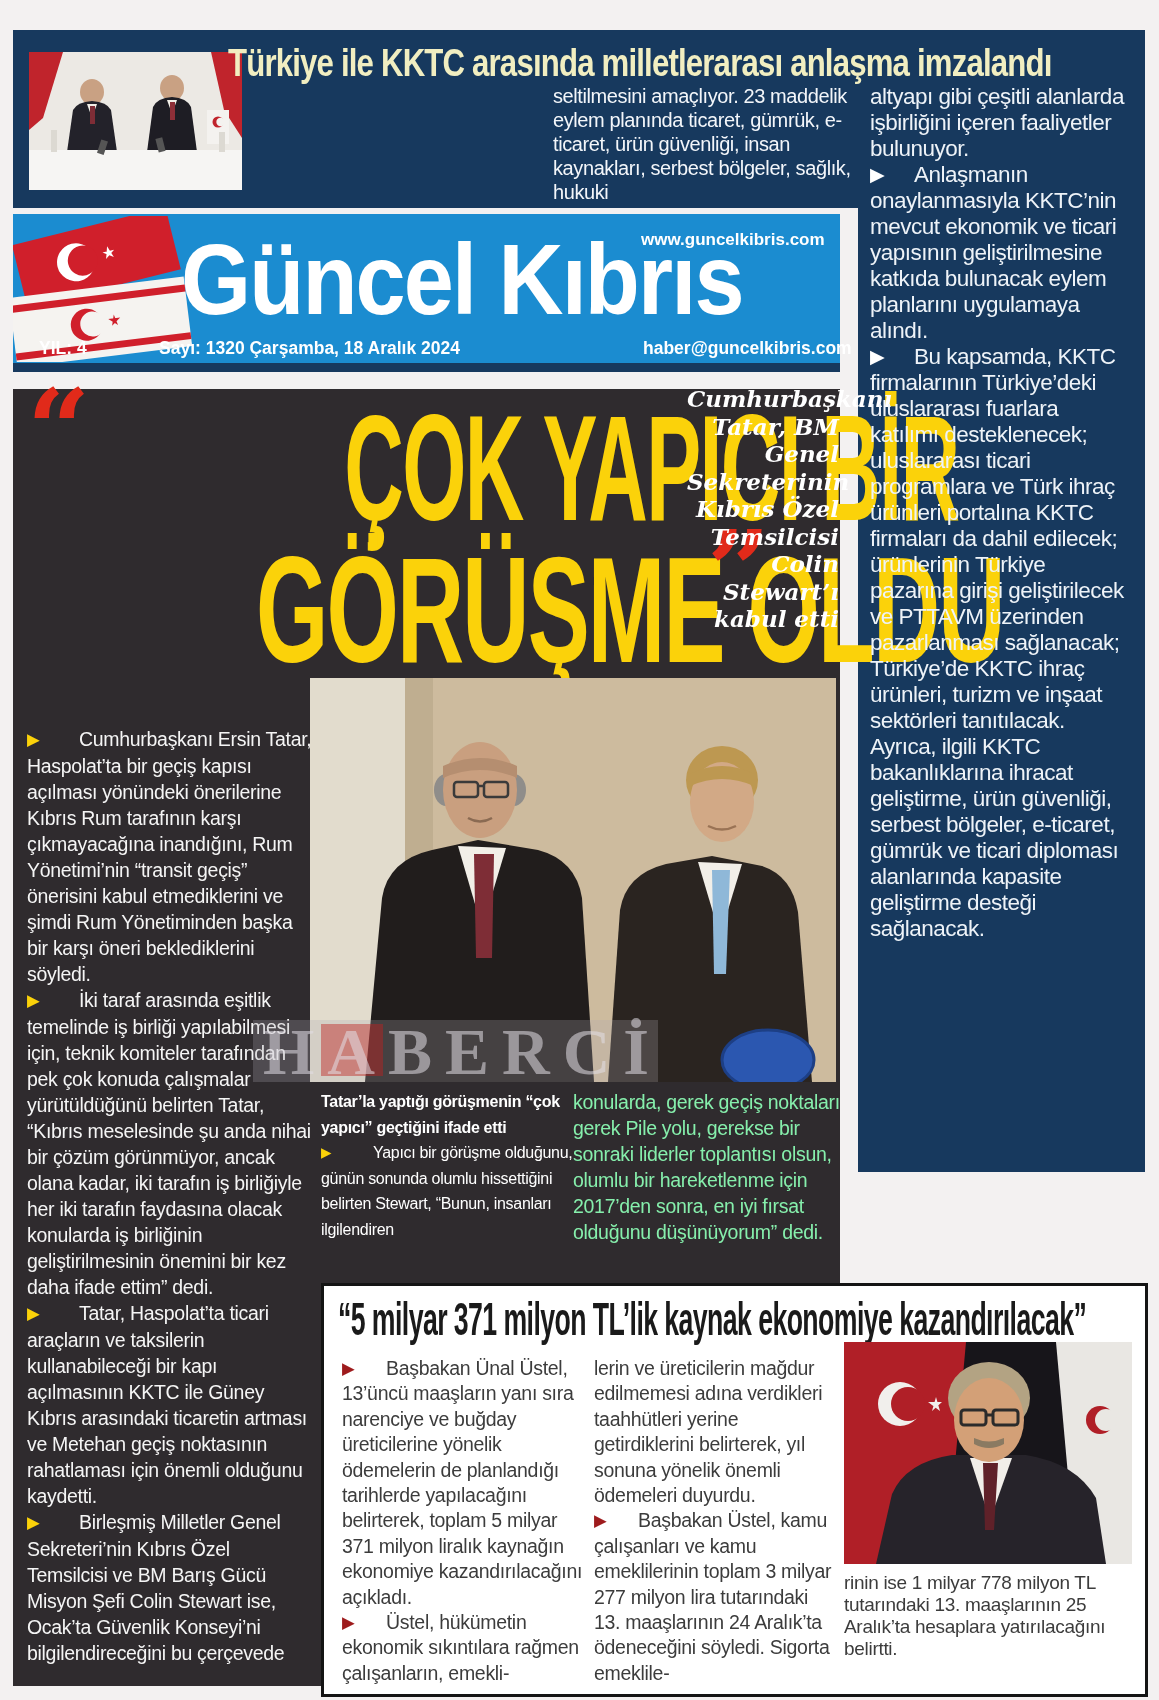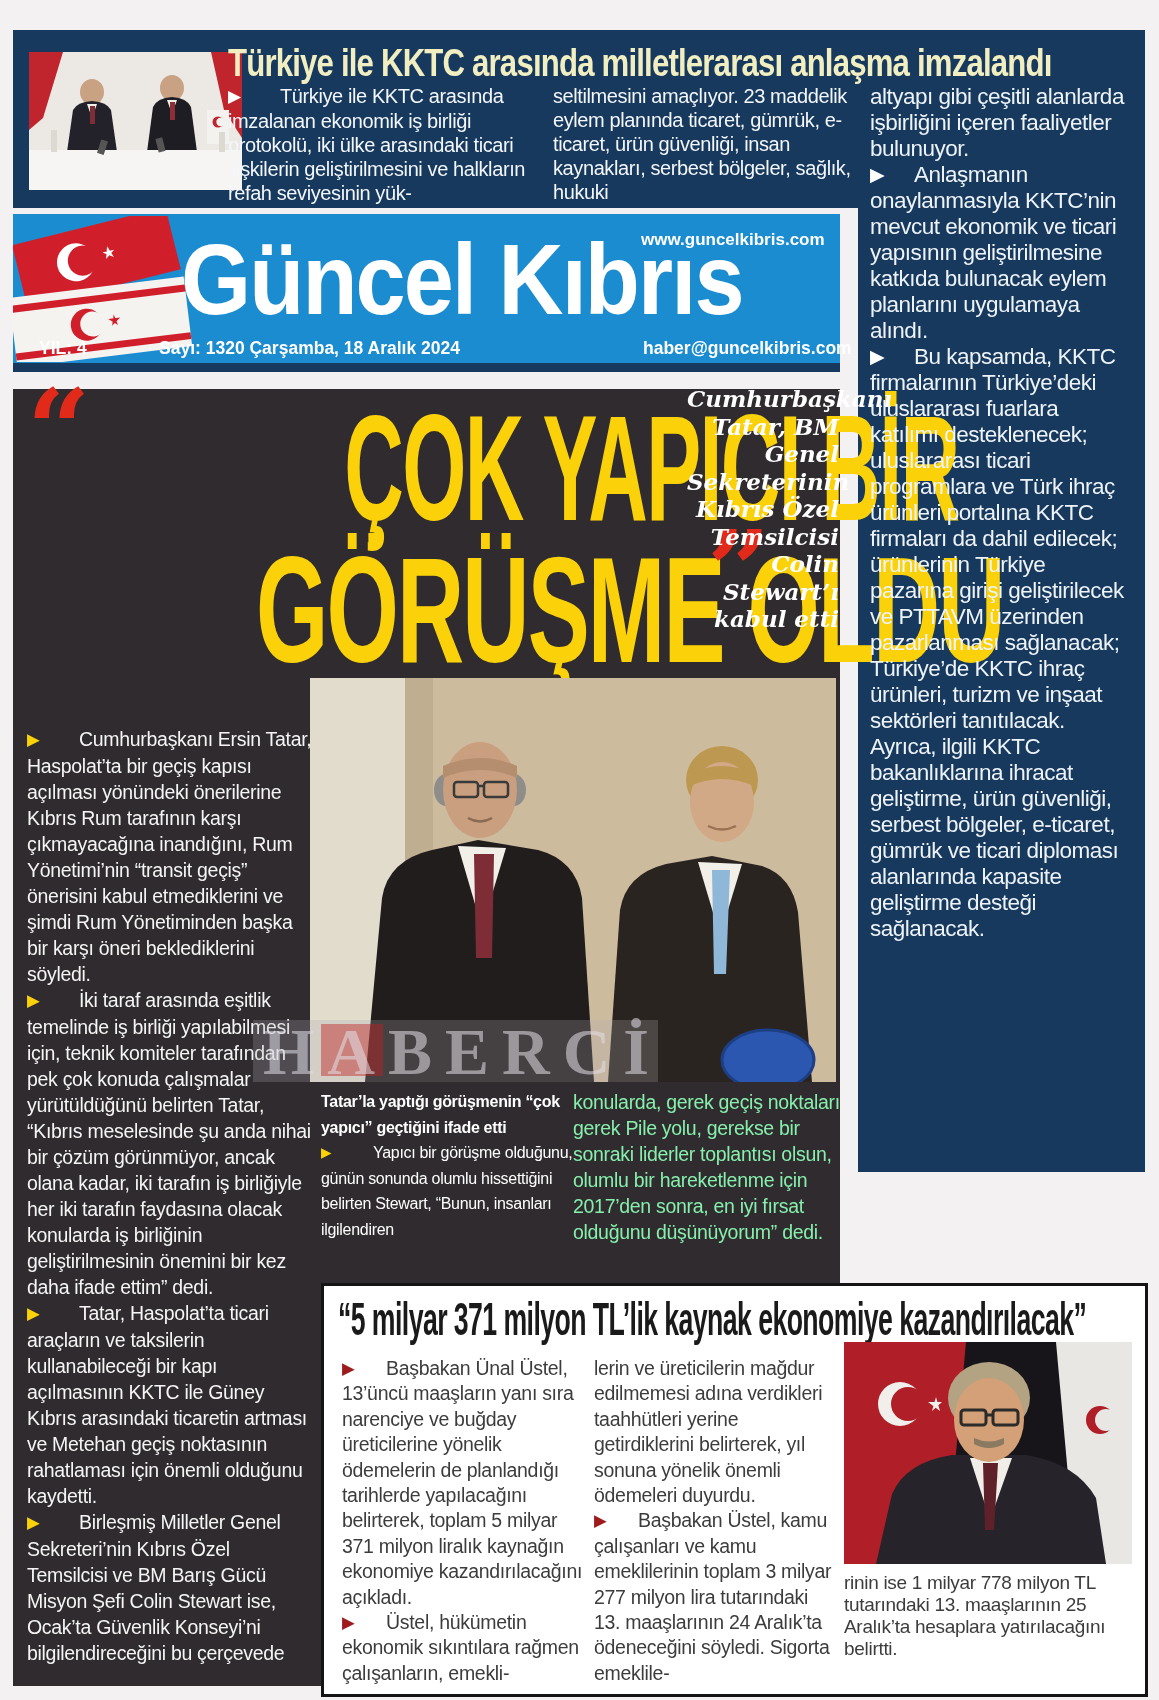--- a/index.html
+++ b/index.html
@@ -83,23 +83,20 @@
       <rect x="141" y="50" width="5" height="18" fill="#8e2f38"></rect>
       <rect x="0" y="98" width="213" height="40" fill="#f6f5f3"></rect>
       <rect x="70" y="88" width="7" height="14" fill="#555" transform="rotate(18 73 95)"></rect>
       <rect x="128" y="86" width="7" height="14" fill="#555" transform="rotate(-14 131 93)"></rect>
       <rect x="22" y="78" width="6" height="22" fill="#dcd9d2"></rect>
       <rect x="190" y="80" width="6" height="20" fill="#dcd9d2"></rect>
     </svg>
     <div class="abs b-headline">
       <span class="cx" style="transform:scaleX(.82);">Türkiye ile KKTC arasında milletlerarası anlaşma imzalandı</span>
     </div>
-    <div class="abs b-col b-col1">
-      <p><span class="bullet" style="color:#fff;">▶</span><span>Türkiye ile KKTC arasında imzalanan ekonomik iş birliği protokolü, iki ülke arasındaki ticari ilişkilerin geliştirilmesini ve halkların refah seviyesinin yük-</span></p>
-    </div>
     <div class="abs b-col b-col2">
       <p>seltilmesini amaçlıyor. 23 maddelik eylem planında ticaret, gümrük, e-ticaret, ürün güvenliği, insan kaynakları, serbest bölgeler, sağlık, hukuki</p>
     </div>
   </section>
 
   <div class="abs rightcol">
     <p>altyapı gibi çeşitli alanlarda işbirliğini içeren faaliyetler bulunuyor.</p>
     <p><span class="bullet sm" style="color:#fff;">▶</span><span>Anlaşmanın onaylanmasıyla KKTC’nin mevcut ekonomik ve ticari yapısının geliştirilmesine katkıda bulunacak eylem planlarını uygulamaya alındı.</span></p>
     <p><span class="bullet sm" style="color:#fff;">▶</span><span>Bu kapsamda, KKTC firmalarının Türkiye’deki uluslararası fuarlara katılımı desteklenecek; uluslararası ticari programlara ve Türk ihraç ürünleri portalına KKTC firmaları da dahil edilecek; ürünlerinin Türkiye pazarına girişi geliştirilecek ve PTTAVM üzerinden pazarlanması sağlanacak; Türkiye’de KKTC ihraç ürünleri, turizm ve inşaat sektörleri tanıtılacak. Ayrıca, ilgili KKTC bakanlıklarına ihracat geliştirme, ürün güvenliği, serbest bölgeler, e-ticaret, gümrük ve ticari diploması alanlarında kapasite geliştirme desteği sağlanacak.</span></p>
   </div>

